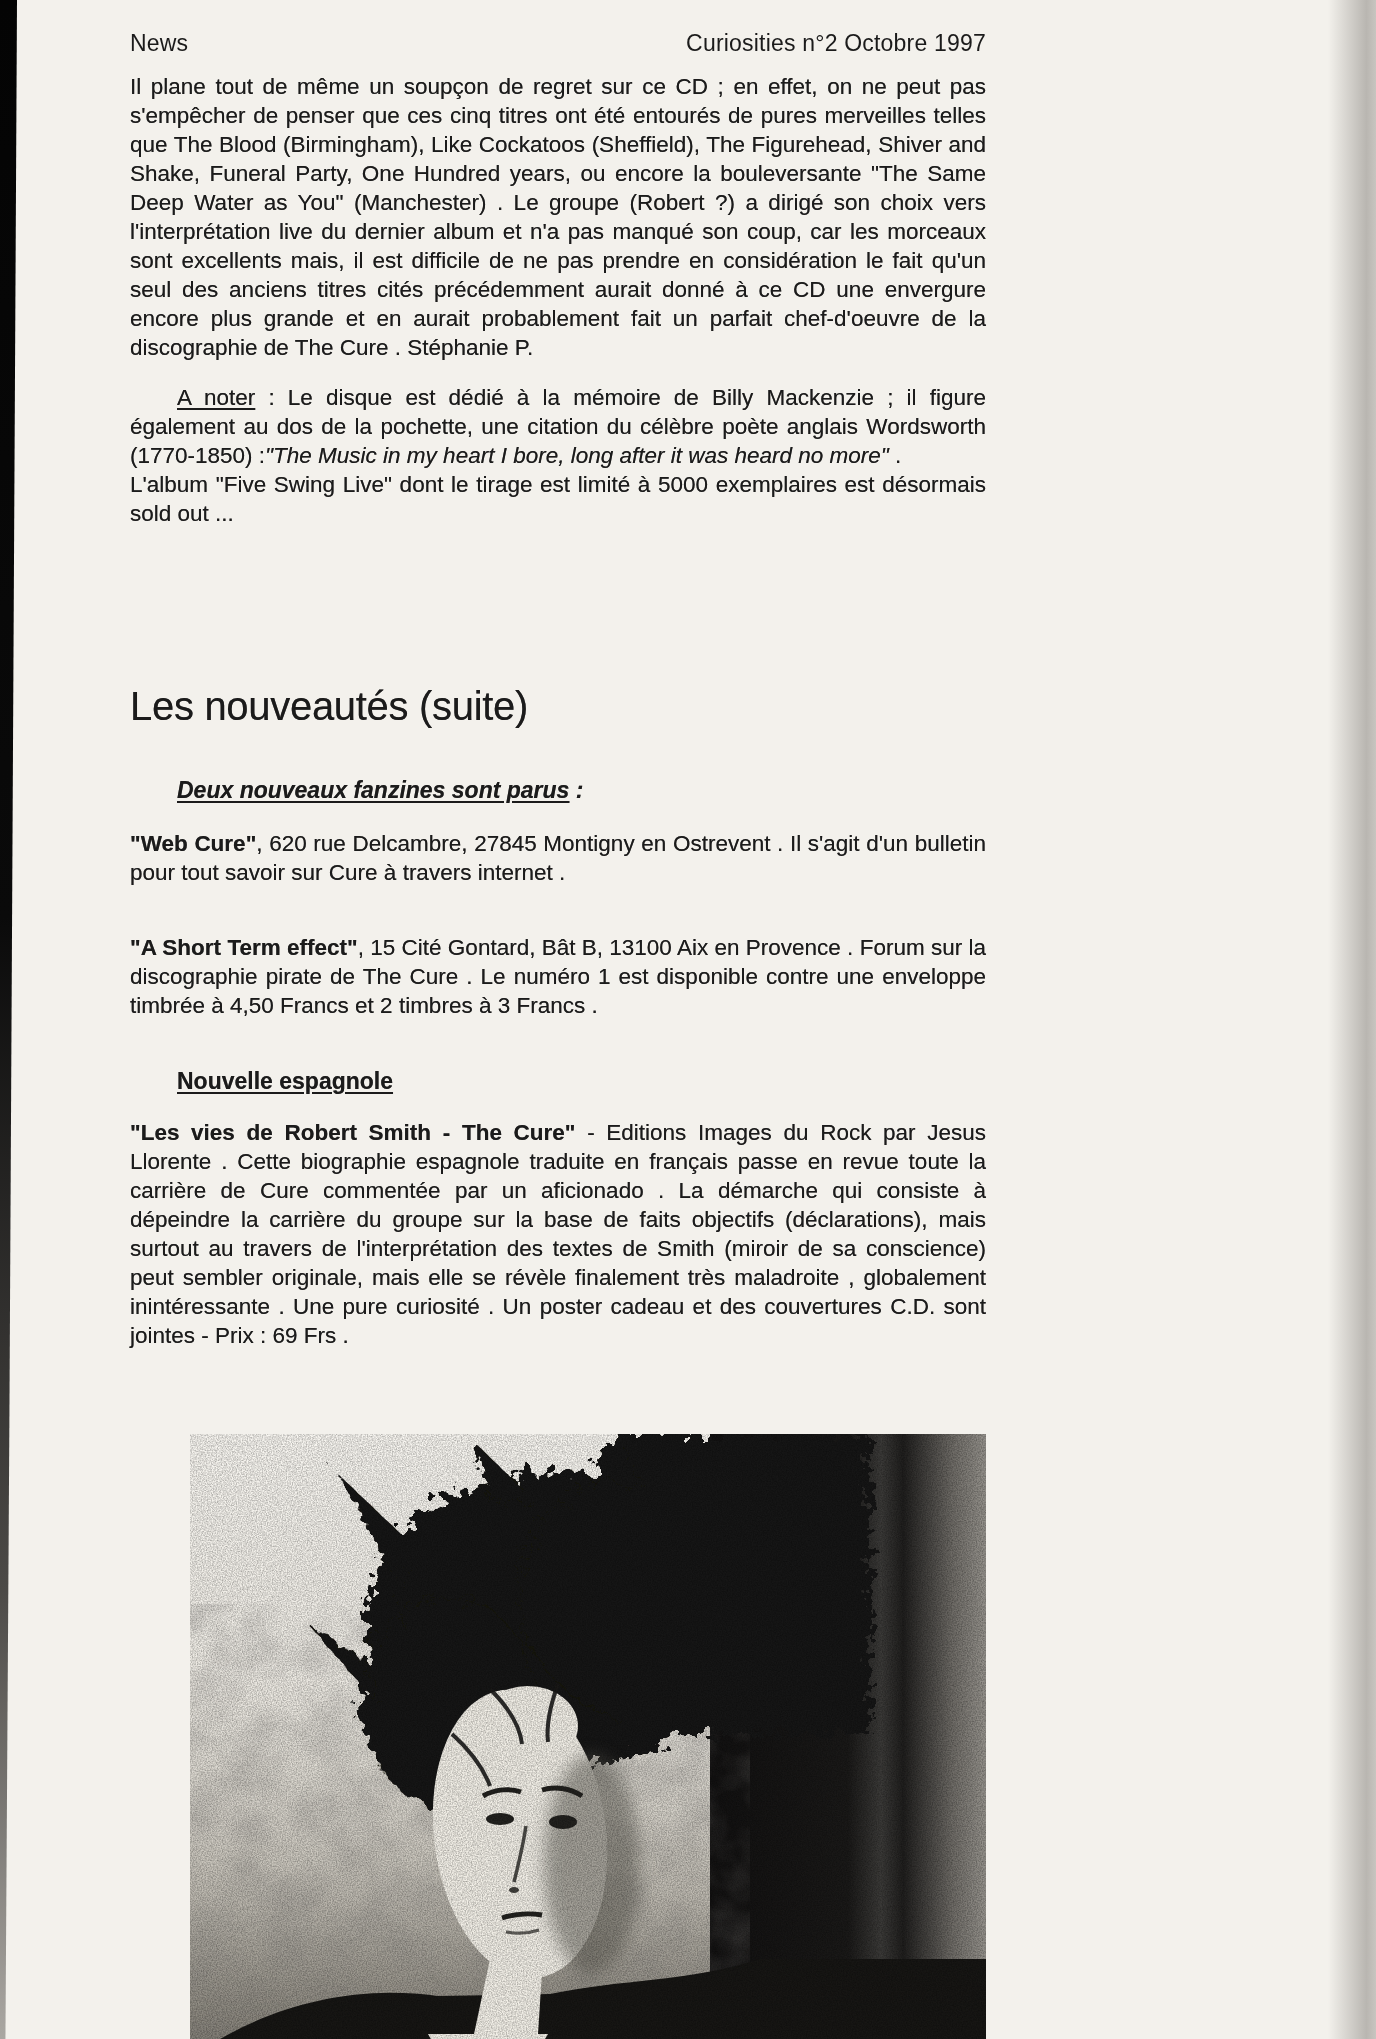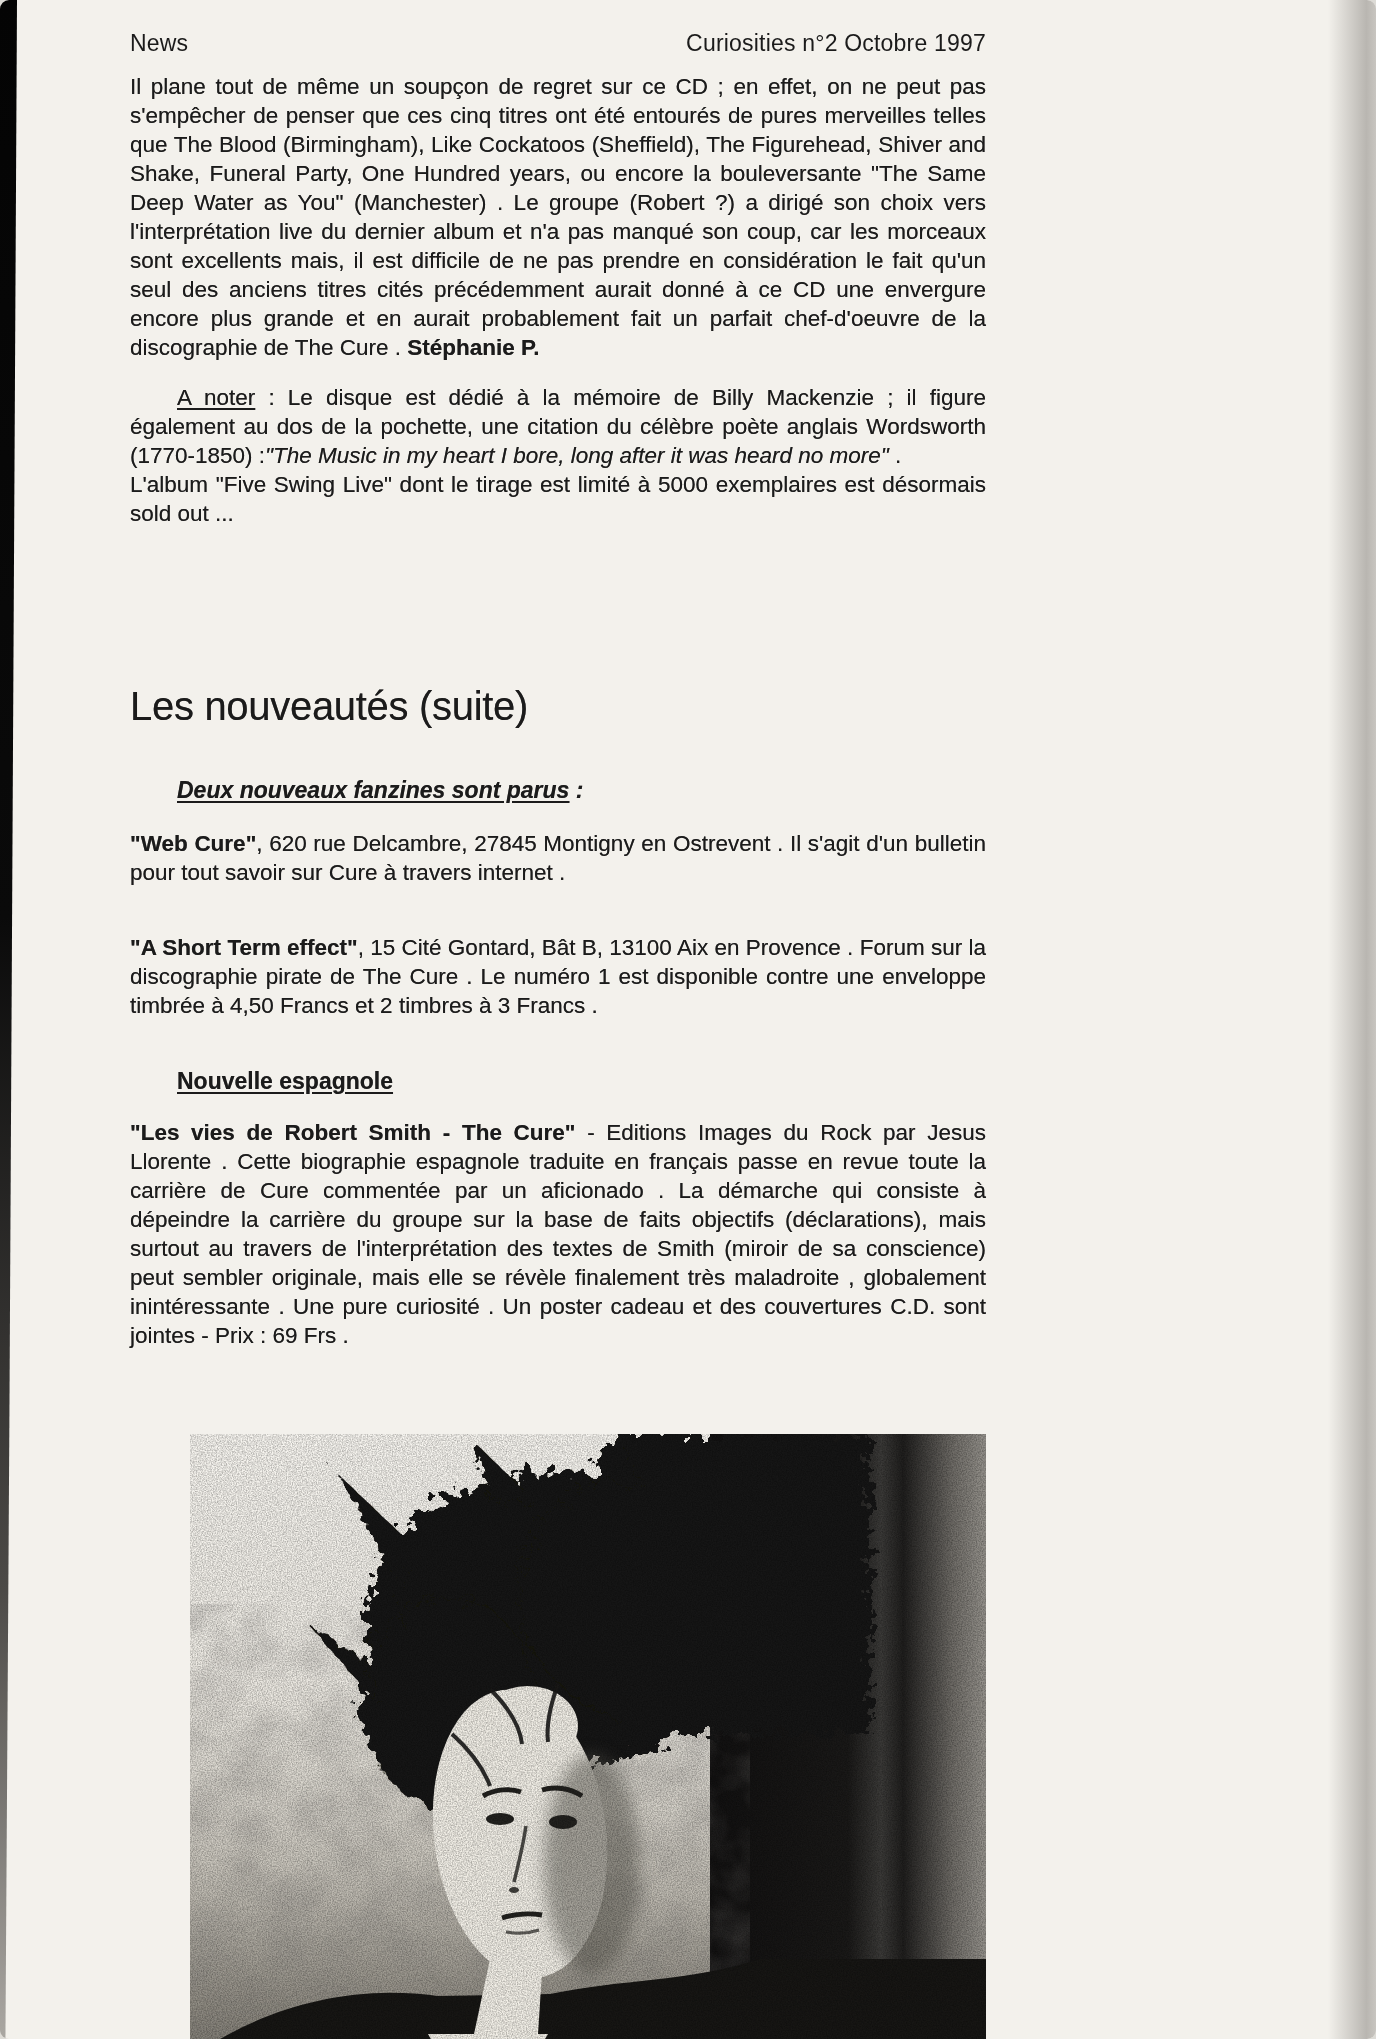--- a/index.html
+++ b/index.html
@@ -2,21 +2,20 @@
 <html><head>
 <meta charset="utf-8">
 <style>
   * { margin:0; padding:0; box-sizing:border-box; }
   html,body { background:#dddbd6; }
   .page {
     position:relative; width:1376px; height:2039px; margin:0 auto;
     background:#f3f1ec; overflow:hidden;
     font-family:"Liberation Sans","DejaVu Sans",sans-serif;
     color:#1b1b1b;
-    border-radius:9px;
   }
   .edge-left {
     position:absolute; left:0; top:0; width:17px; height:100%;
     background:linear-gradient(to bottom,#040404 0%,#0a0a0a 45%,#4c4a47 78%,#aaa7a2 100%);
     clip-path:polygon(0 0,100% 0,55% 70%,32% 100%,0 100%);
   }
   .edge-right {
     position:absolute; right:0; top:0; width:48px; height:100%;
     background:linear-gradient(to right,rgba(182,179,174,0) 0%,#b9b6b1 80%,#c8c5c0 100%);
   }
@@ -24,21 +23,21 @@
     position:absolute; top:30px; left:130px; width:856px;
     display:flex; justify-content:space-between;
     font-size:23px; letter-spacing:0.2px;
   }
   .column { position:absolute; top:72px; left:130px; width:856px; }
   .body-text {
     font-size:22.5px; line-height:29px; text-align:justify;
     text-shadow:0 0 0.5px rgba(25,25,25,0.65);
   }
   .u { text-decoration:underline; text-underline-offset:3px;margin-left:47px; }
-  .byline { font-weight:bold; }
+  .byline { font-weight:normal; }
   em { font-style:italic; }
   strong { font-weight:bold; }
   .block { display:block; }
   .m-note { margin-top:21px; }
   .heading {
     margin-top:156px; font-size:40px; font-weight:normal; letter-spacing:-0.3px;
     text-shadow:0 0 0.5px rgba(25,25,25,0.65);
   }
   .subheading {
     font-size:23px; font-weight:bold; line-height:29px;

